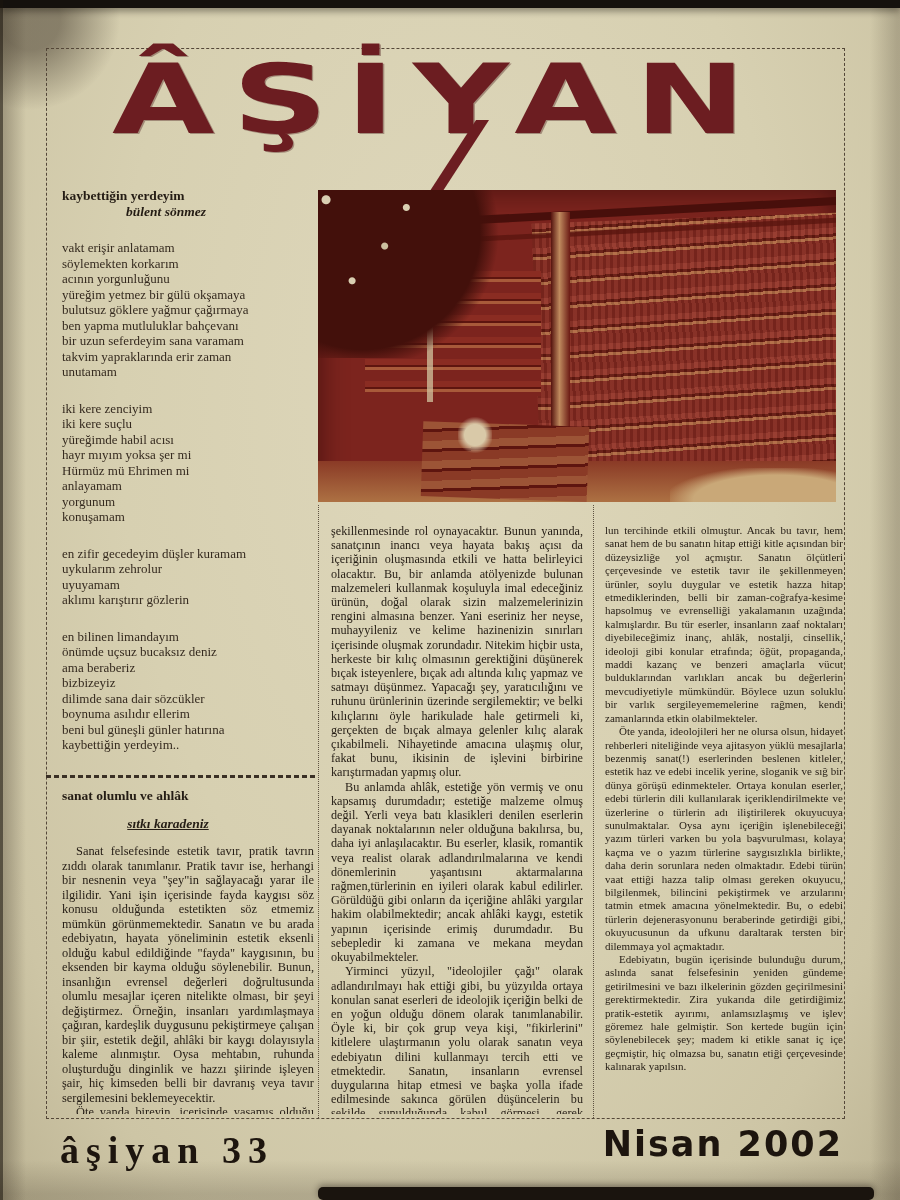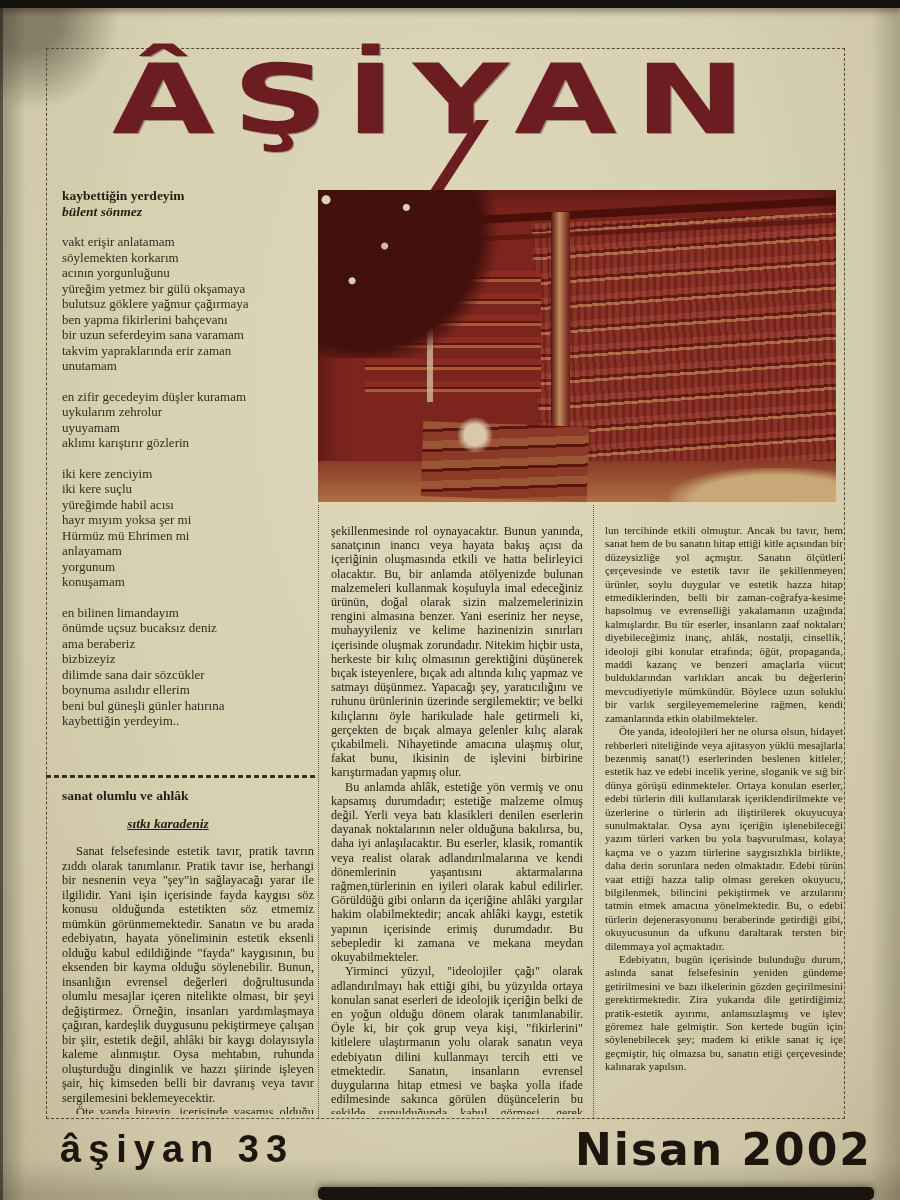--- a/index.html
+++ b/index.html
@@ -57,46 +57,46 @@
   .ph-roof2{left:30%;top:12%;width:72%;height:5px;background:#5a150f;transform:rotate(-3deg);opacity:.8;}
   .ph-post{left:45%;top:7%;width:3.6%;height:80%;background:linear-gradient(90deg,#55130e,#bf8a5e 45%,#6b1a14);}
   .ph-ground{left:0;bottom:0;width:100%;height:13%;background:linear-gradient(180deg,#8a3a26,#ad7143);}
   .ph-grass{right:-2%;bottom:-2%;width:34%;height:13%;background:radial-gradient(ellipse at 60% 80%, #c9a878 0 55%, rgba(201,168,120,0) 75%);}
   .ph-steps{left:20%;bottom:1%;width:32%;height:24%;transform:rotate(2deg);
     background:repeating-linear-gradient(176deg, #9c5436 0 8px, #5e150f 8px 11px, #8a3a26 11px 20px);}
   .ph-blob{left:27%;bottom:15%;width:34px;height:40px;background:radial-gradient(circle,#d9c9a8 0 40%,rgba(217,201,168,0) 70%);}
   
   .poem{left:62px;top:188px;width:252px;font-size:13px;line-height:15.5px;color:#352a1f;}
   .poem-title{font-weight:bold;font-size:13.5px;color:#241c14;}
-  .poem-author{font-weight:bold;font-style:italic;text-align:left;padding-right:44px;font-size:13.5px;color:#241c14;}
-  .stanza{margin-top:15px;}
+  .poem-author{font-weight:bold;font-style:italic;text-align:center;padding-right:44px;font-size:13.5px;color:#241c14;}
+  .stanza{margin-top:21px;}
   
   .divider-h{left:46px;top:775px;width:272px;height:3px;
     background:repeating-linear-gradient(90deg,#3a3025 0 5px,transparent 5px 8px);}
   .vdiv{top:505px;height:613px;width:0;border-left:1px dotted #5f5342;}
   .vdiv1{left:318px;} .vdiv2{left:593px;}
   
   .essay-head-title{font-weight:bold;font-size:13.5px;color:#241c14;}
   .essay-head-title .emph{}
   .essay-author{font-weight:bold;font-style:italic;text-decoration:underline;text-align:center;
     padding-right:40px;font-size:13.5px;margin-top:12px;color:#241c14;}
   .colL{left:62px;top:788px;width:252px;height:326px;overflow:hidden;}
   .colM{left:331px;top:508px;width:252px;height:606px;overflow:hidden;}
   .colR{left:605px;top:508px;width:238px;height:608px;overflow:hidden;}
   .colL .paras{margin-top:12px;}
   .para{text-align:justify;text-indent:14px;color:#241c14;}
   .colL .para{font-size:12.4px;line-height:14.5px;}
   .colM .para{font-size:12.2px;line-height:14.2px;}
   .colR .para{font-size:11px;line-height:13.4px;}
   .cont .para:first-child{text-indent:0;margin-top:16px;}
   
-  .footer-issue{left:60px;top:1128px;font-family:Liberation Sans, sans-serif;font-weight:bold;
+  .footer-issue{left:60px;top:1128px;font-family:Liberation Serif, serif;font-weight:bold;
     font-size:38px;letter-spacing:7px;color:#1d150e;white-space:nowrap;}
   .footer-date{left:575px;top:1124px;width:268px;text-align:right;font-family:"DejaVu Sans",sans-serif;
-    font-weight:bold;font-size:44px;letter-spacing:2px;color:#1d150e;white-space:nowrap;}
+    font-weight:bold;font-size:35px;letter-spacing:2px;color:#1d150e;white-space:nowrap;}
 </style>
 </head>
 <body>
 
 <div id="page">
 
   <div class="abs frame"></div>
 
   <div class="abs masthead-title">ÂŞİYAN</div>
   <div class="abs y-tail"></div>
@@ -117,40 +117,40 @@
 
   <div class="abs poem">
     <div class="poem-title">kaybettiğin yerdeyim</div>
     <div class="poem-author">bülent sönmez</div>
     <div class="stanza">
         <div>vakt erişir anlatamam</div>
         <div>söylemekten korkarım</div>
         <div>acının yorgunluğunu</div>
         <div>yüreğim yetmez bir gülü okşamaya</div>
         <div>bulutsuz göklere yağmur çağırmaya</div>
-        <div>ben yapma fikirlerini bahçevanı</div>
+        <div>ben yapma mutluluklar bahçevanı</div>
         <div>bir uzun seferdeyim sana varamam</div>
         <div>takvim yapraklarında erir zaman</div>
         <div>unutamam</div>
-      </div>
-    <div class="stanza">
-        <div>en zifir gecedeyim düşler kuramam</div>
-        <div>uykularım zehrolur</div>
-        <div>uyuyamam</div>
-        <div>aklımı karıştırır gözlerin</div>
       </div>
     <div class="stanza">
         <div>iki kere zenciyim</div>
         <div>iki kere suçlu</div>
         <div>yüreğimde habil acısı</div>
         <div>hayr mıyım yoksa şer mi</div>
         <div>Hürmüz mü Ehrimen mi</div>
         <div>anlayamam</div>
         <div>yorgunum</div>
         <div>konuşamam</div>
+      </div>
+    <div class="stanza">
+        <div>en zifir gecedeyim düşler kuramam</div>
+        <div>uykularım zehrolur</div>
+        <div>uyuyamam</div>
+        <div>aklımı karıştırır gözlerin</div>
       </div>
     <div class="stanza">
         <div>en bilinen limandayım</div>
         <div>önümde uçsuz bucaksız deniz</div>
         <div>ama beraberiz</div>
         <div>bizbizeyiz</div>
         <div>dilimde sana dair sözcükler</div>
         <div>boynuma asılıdır ellerim</div>
         <div>beni bul güneşli günler hatırına</div>
         <div>kaybettiğin yerdeyim..</div>

